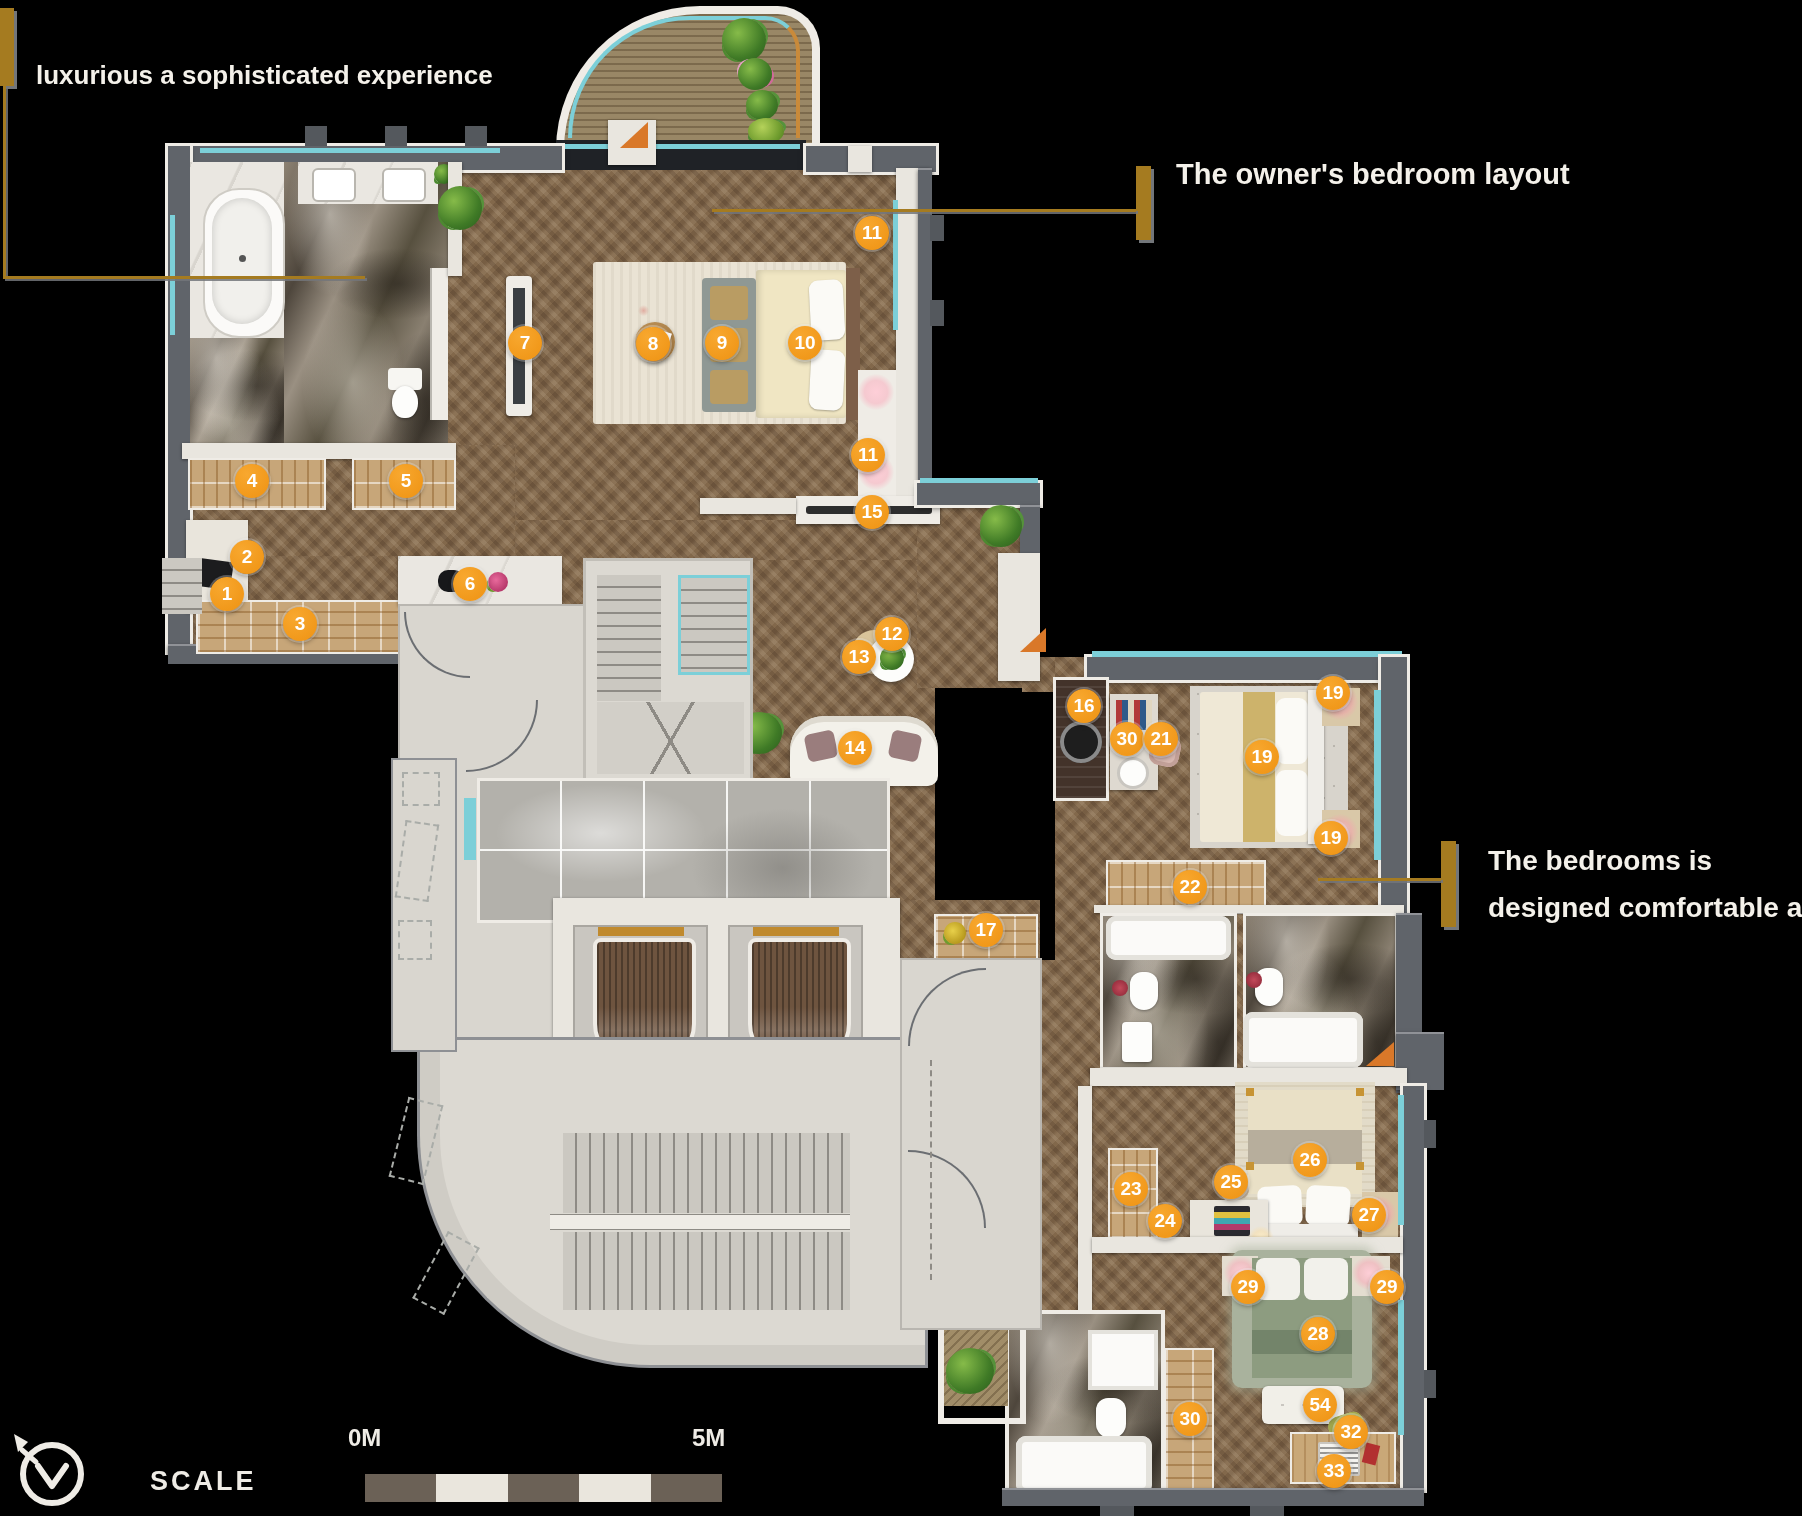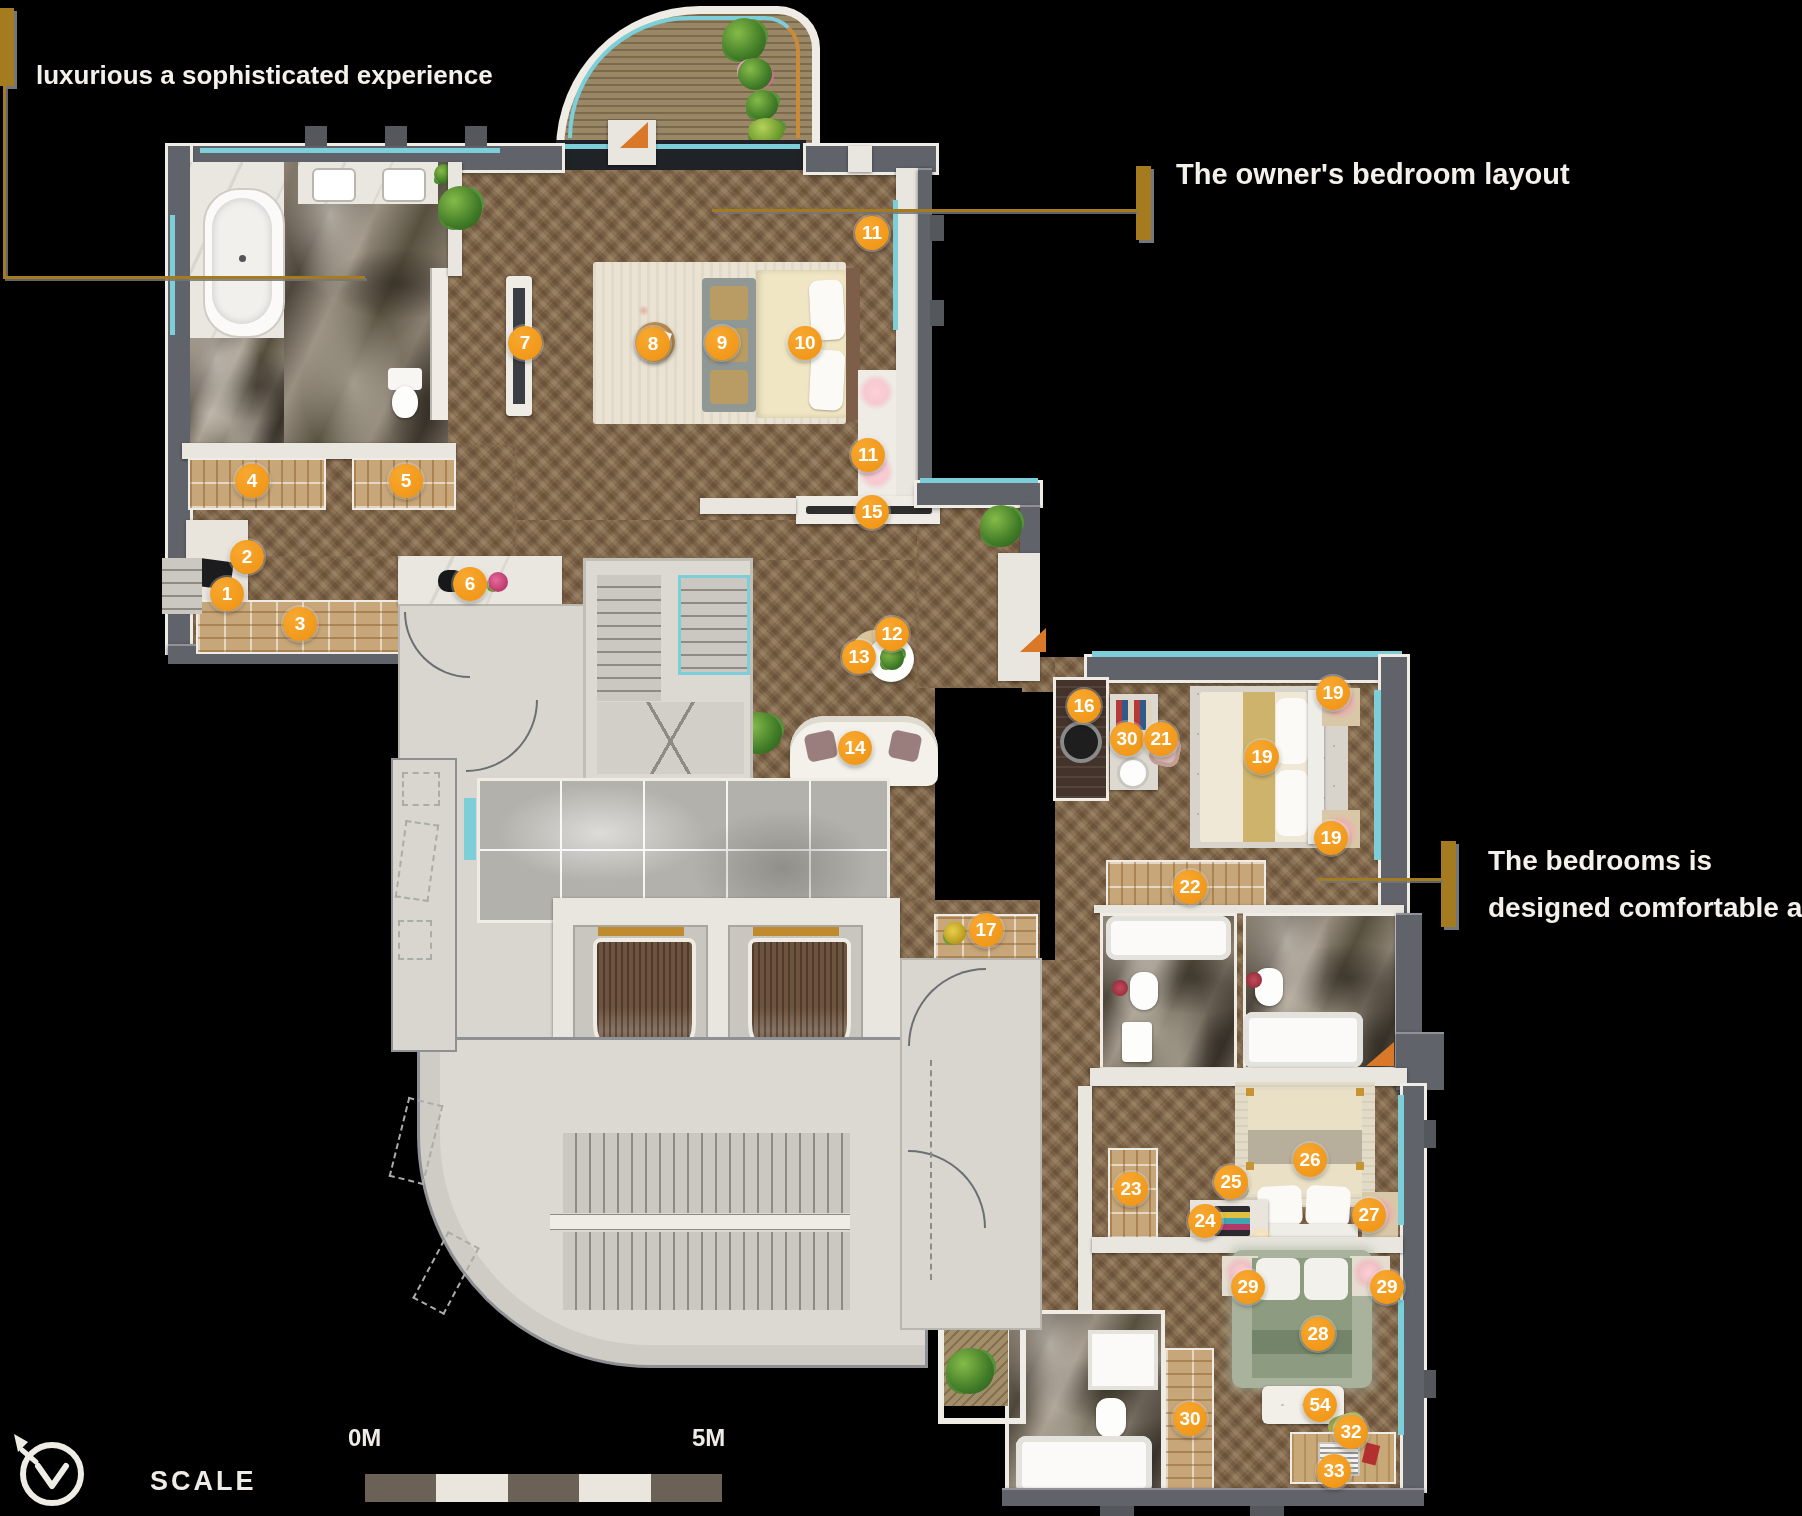--- a/index.html
+++ b/index.html
@@ -329,21 +329,21 @@
       <div class="mk" style="left: 855px; top: 495px;">15</div>
       <div class="mk" style="left: 1067px; top: 689px;">16</div>
       <div class="mk" style="left: 969px; top: 913px;">17</div>
       <div class="mk" style="left: 1245px; top: 740px;">19</div>
       <div class="mk" style="left: 1316px; top: 676px;">19</div>
       <div class="mk" style="left: 1314px; top: 821px;">19</div>
       <div class="mk" style="left: 1110px; top: 722px;">30</div>
       <div class="mk" style="left: 1144px; top: 722px;">21</div>
       <div class="mk" style="left: 1173px; top: 870px;">22</div>
       <div class="mk" style="left: 1114px; top: 1172px;">23</div>
-      <div class="mk" style="left: 1188px; top: 1204px;">24</div>
+      <div class="mk" style="left: 1148px; top: 1204px;">24</div>
       <div class="mk" style="left: 1214px; top: 1165px;">25</div>
       <div class="mk" style="left: 1293px; top: 1143px;">26</div>
       <div class="mk" style="left: 1352px; top: 1198px;">27</div>
       <div class="mk" style="left: 1301px; top: 1317px;">28</div>
       <div class="mk" style="left: 1231px; top: 1270px;">29</div>
       <div class="mk" style="left: 1370px; top: 1270px;">29</div>
       <div class="mk" style="left: 1173px; top: 1402px;">30</div>
       <div class="mk" style="left: 1303px; top: 1388px;">54</div>
       <div class="mk" style="left: 1334px; top: 1415px;">32</div>
       <div class="mk" style="left: 1317px; top: 1454px;">33</div>

